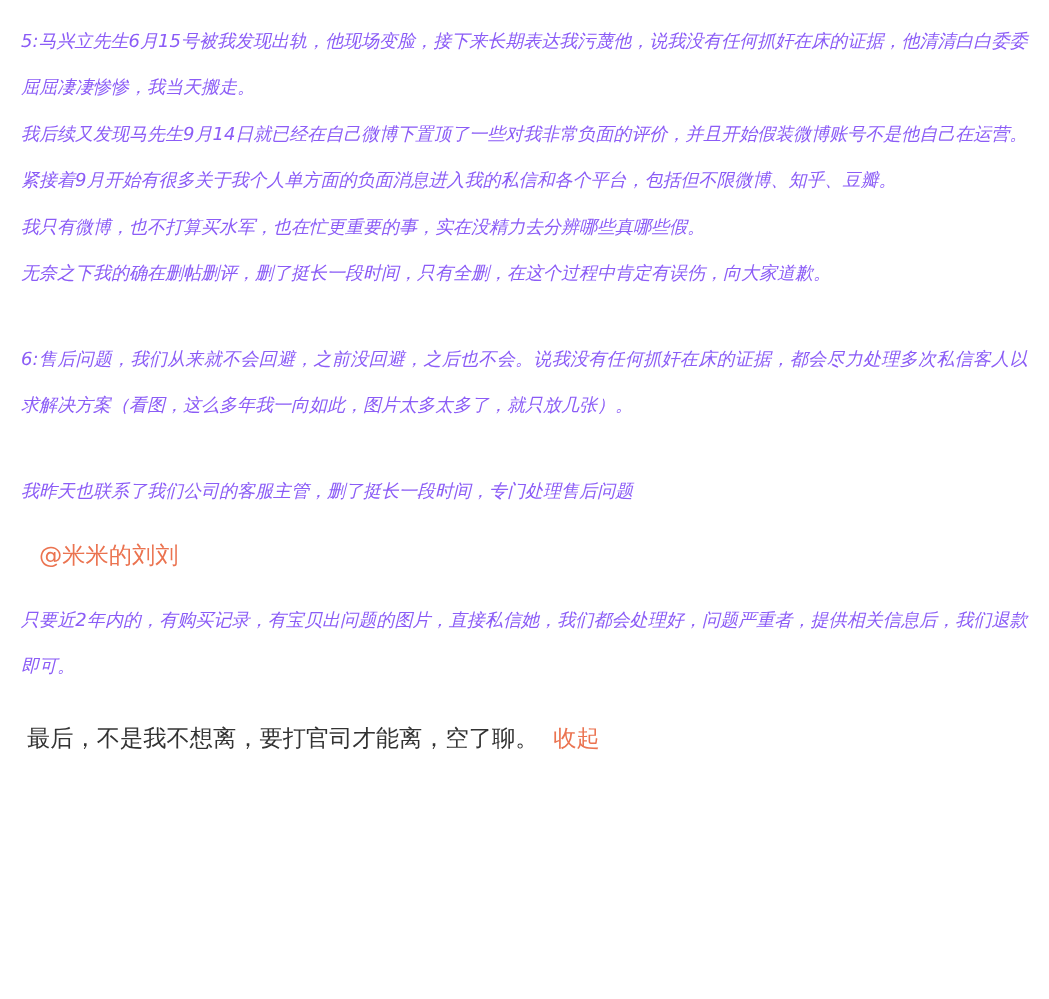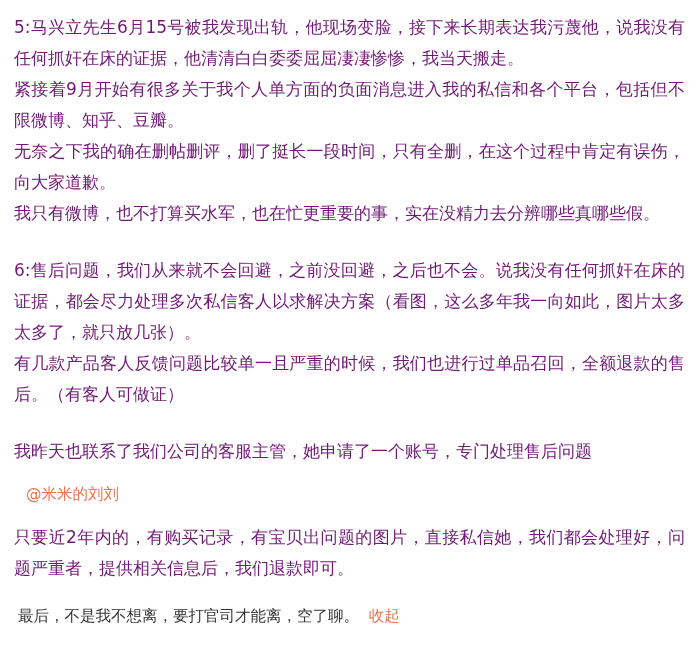--- a/index.html
+++ b/index.html
@@ -12,26 +12,27 @@
     height: 666px;
     font-family: "DejaVu Sans", "Liberation Sans", sans-serif;
     color: #333333;
     overflow: hidden;
   }
   .post {
     padding: 12px 14px 0 14px;
     box-sizing: border-box;
   }
   .para {
-    font-size: 17px;
+    font-size: 12px;
     line-height: 31px;
-    color: #701a75;
+    color: #8b5cf6;
     margin: 0;
     text-align: justify;
     word-break: break-all;
+    font-style: italic;
   }
   .para + .para {
     margin-top: 0px;
   }
   .gap {
     height: 26px;
   }
   .gap-sm {
     height: 13px;
   }
@@ -53,32 +54,32 @@
     color: #333333;
     margin: 4px;
   }
 </style>
 </head>
 <body>
 
 <div class="post">
 
   <p class="para">5:马兴立先生6月15号被我发现出轨，他现场变脸，接下来长期表达我污蔑他，说我没有任何抓奸在床的证据，他清清白白委委屈屈凄凄惨惨，我当天搬走。</p>
+  <p class="para">我后续又发现马先生9月14日就已经在自己微博下置顶了一些对我非常负面的评价，并且开始假装微博账号不是他自己在运营。</p>
   <p class="para">紧接着9月开始有很多关于我个人单方面的负面消息进入我的私信和各个平台，包括但不限微博、知乎、豆瓣。</p>
+  <p class="para">我只有微博，也不打算买水军，也在忙更重要的事，实在没精力去分辨哪些真哪些假。</p>
   <p class="para">无奈之下我的确在删帖删评，删了挺长一段时间，只有全删，在这个过程中肯定有误伤，向大家道歉。</p>
-  <p class="para">我只有微博，也不打算买水军，也在忙更重要的事，实在没精力去分辨哪些真哪些假。</p>
 
   <div class="gap"></div>
 
   <p class="para">6:售后问题，我们从来就不会回避，之前没回避，之后也不会。说我没有任何抓奸在床的证据，都会尽力处理多次私信客人以求解决方案（看图，这么多年我一向如此，图片太多太多了，就只放几张）。</p>
-  <p class="para">有几款产品客人反馈问题比较单一且严重的时候，我们也进行过单品召回，全额退款的售后。（有客人可做证）</p>
 
   <div class="gap"></div>
 
-  <p class="para">我昨天也联系了我们公司的客服主管，她申请了一个账号，专门处理售后问题</p>
+  <p class="para">我昨天也联系了我们公司的客服主管，删了挺长一段时间，专门处理售后问题</p>
 
   <p class="mention-line"><span class="mention">@米米的刘刘</span></p>
 
   <p class="para">只要近2年内的，有购买记录，有宝贝出问题的图片，直接私信她，我们都会处理好，问题严重者，提供相关信息后，我们退款即可。</p>
 
   <div class="gap-sm"></div>
 
   <p class="last-line"><span>最后，不是我不想离，要打官司才能离，空了聊。</span>&nbsp;&nbsp;<span class="collapse">收起</span></p>
 
 </div>

